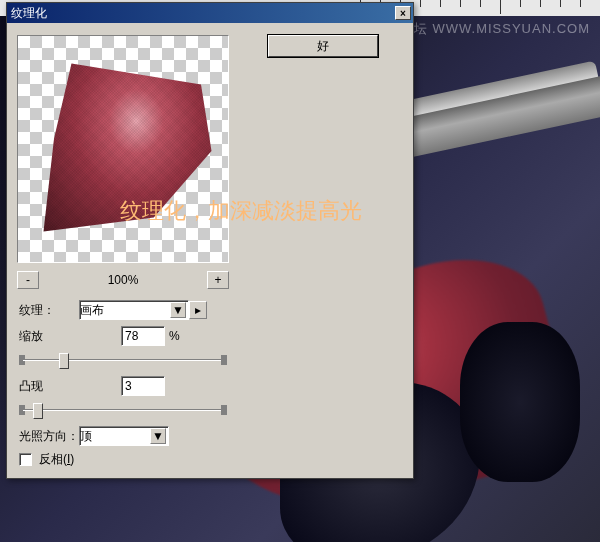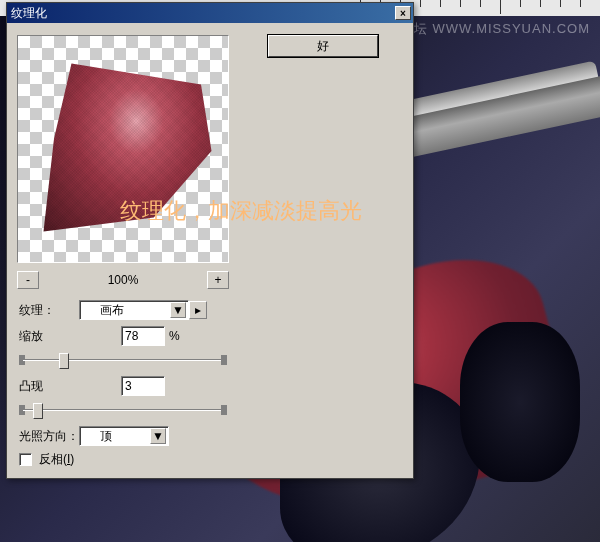--- a/index.html
+++ b/index.html
@@ -42,21 +42,21 @@
   repeating-linear-gradient(-45deg, rgba(0,0,0,0.06) 0 1px, transparent 1px 2px),
   radial-gradient(ellipse at 55% 35%, #e8a6b0 0%, #c05565 20%, #9a3545 45%, #6e2430 75%, #4a1820 100%); }
 
 .zoom-row { display: flex; align-items: center; margin-top: 8px; }
 .btn-small { width: 22px; height: 18px; background: #d4d0c8; border: 1px solid #fff; border-right-color: #808080; border-bottom-color: #808080; display: flex; align-items: center; justify-content: center; cursor: pointer; }
 .zoom-pct { flex: 1; text-align: center; }
 
 .controls { margin-top: 10px; }
 .row { display: flex; align-items: center; margin-bottom: 4px; height: 22px; }
 .label { width: 62px; text-align: left; padding-left: 2px; }
-.dropdown { flex: 0 0 110px; height: 20px; background: #fff; border: 1px solid #808080; border-right-color: #fff; border-bottom-color: #fff; box-shadow: inset 1px 1px 0 #404040; display: flex; align-items: center; padding: 0 2px 0 20px; cursor: pointer; }
+.dropdown { flex: 0 0 110px; height: 20px; background: #fff; border: 1px solid #808080; border-right-color: #fff; border-bottom-color: #fff; box-shadow: inset 1px 1px 0 #404040; display: flex; align-items: center; padding: 0 2px 0 0; cursor: pointer; }
 .dropdown-text { flex: 1; }
 .dropdown-arrow { width: 16px; height: 16px; background: #d4d0c8; border: 1px solid #fff; border-right-color: #808080; border-bottom-color: #808080; display: flex; align-items: center; justify-content: center; }
 .dd-side-btn { width: 18px; height: 18px; background: #d4d0c8; border: 1px solid #fff; border-right-color: #808080; border-bottom-color: #808080; display:flex; align-items:center; justify-content:center; cursor:pointer; }
 .num-input { width: 44px; height: 20px; background: #fff; border: 1px solid #808080; border-right-color: #fff; border-bottom-color: #fff; box-shadow: inset 1px 1px 0 #404040; padding: 0 3px; display: flex; align-items: center; }
 .pct-sign { margin-left: 4px; }
 
 .slider-track { height: 18px; position: relative; margin: 0 6px 6px 6px; }
 .slider-line { position: absolute; top: 8px; left: 0; right: 0; height: 2px; background: #808080; border-bottom: 1px solid #fff; }
 .slider-thumb { position: absolute; top: 2px; width: 10px; height: 16px; background: #d4d0c8; border: 1px solid #fff; border-right-color: #404040; border-bottom-color: #404040; cursor: pointer; }
 .slider-end { position: absolute; top: 4px; width: 6px; height: 10px; background: #808080; }

